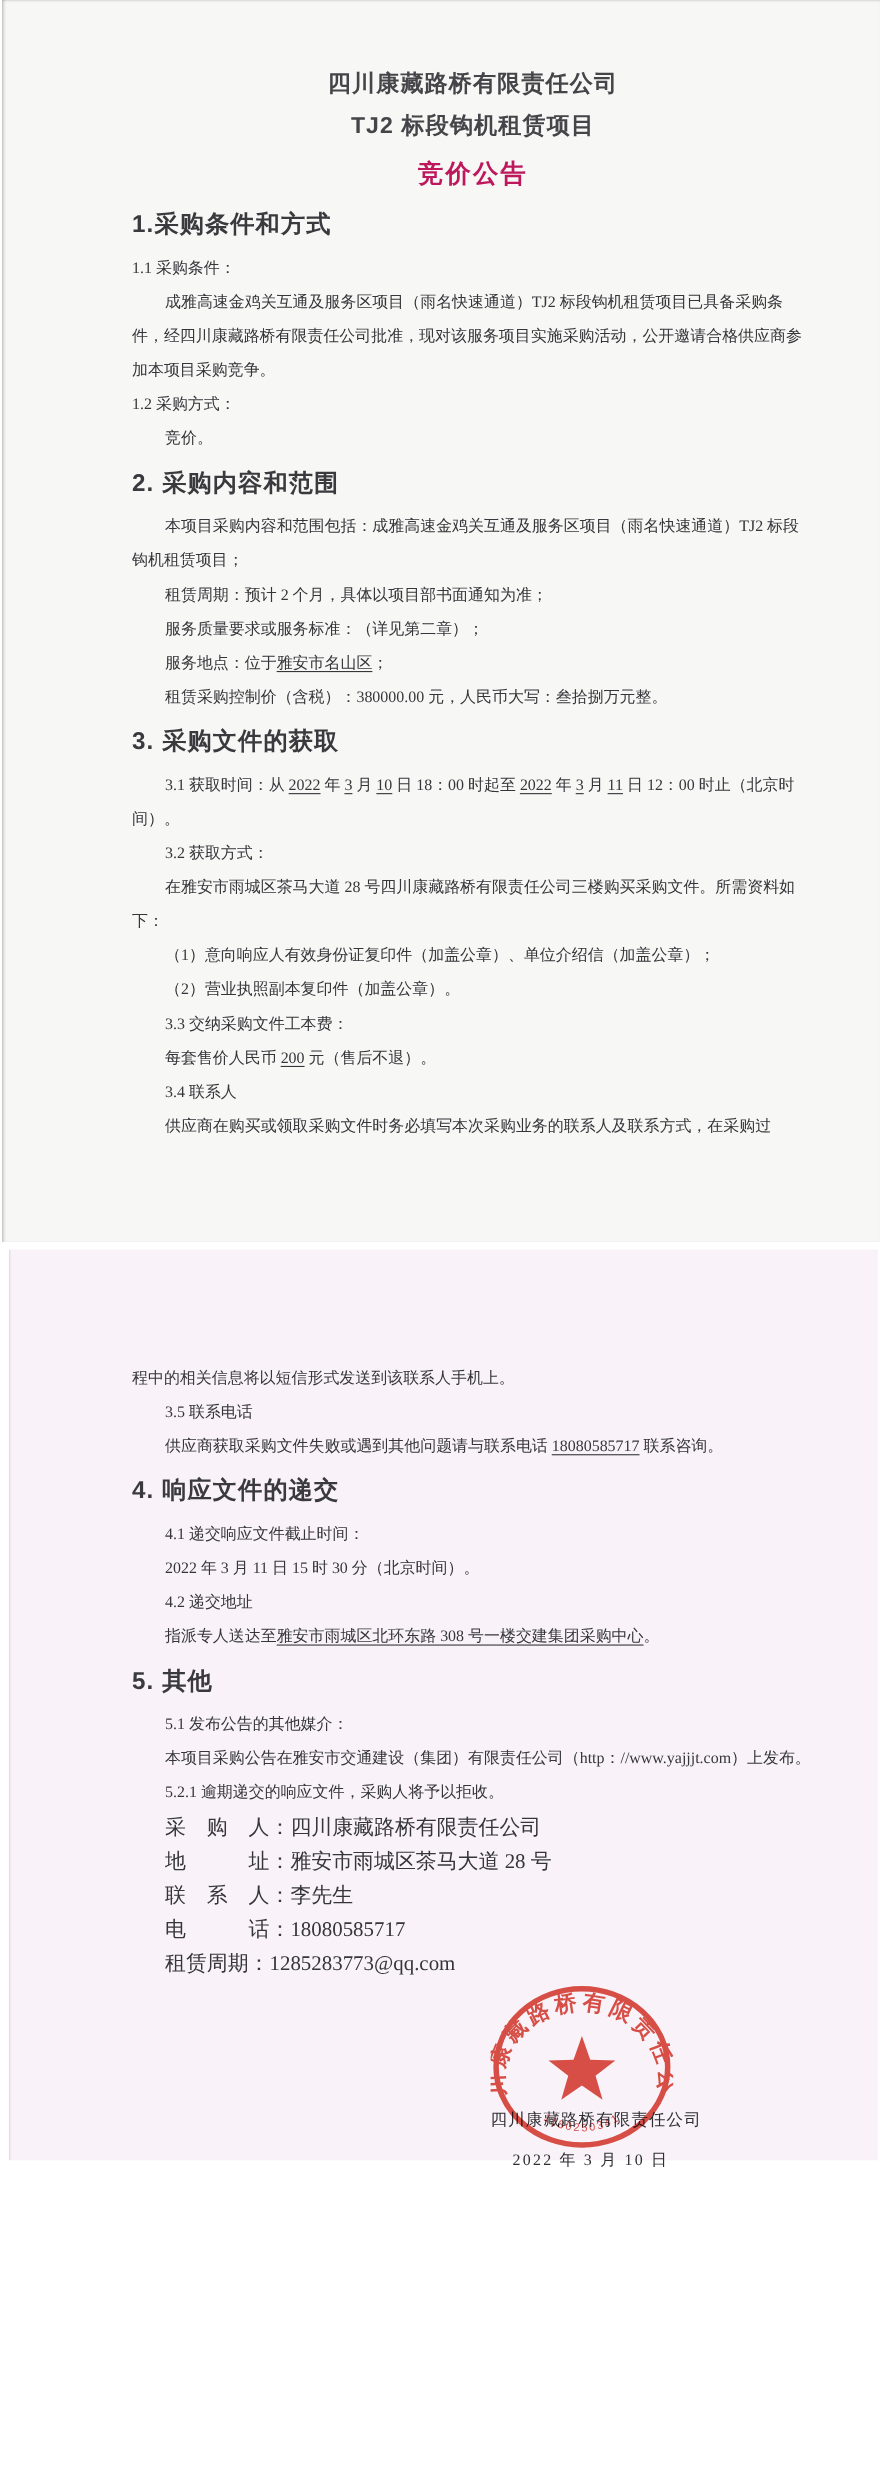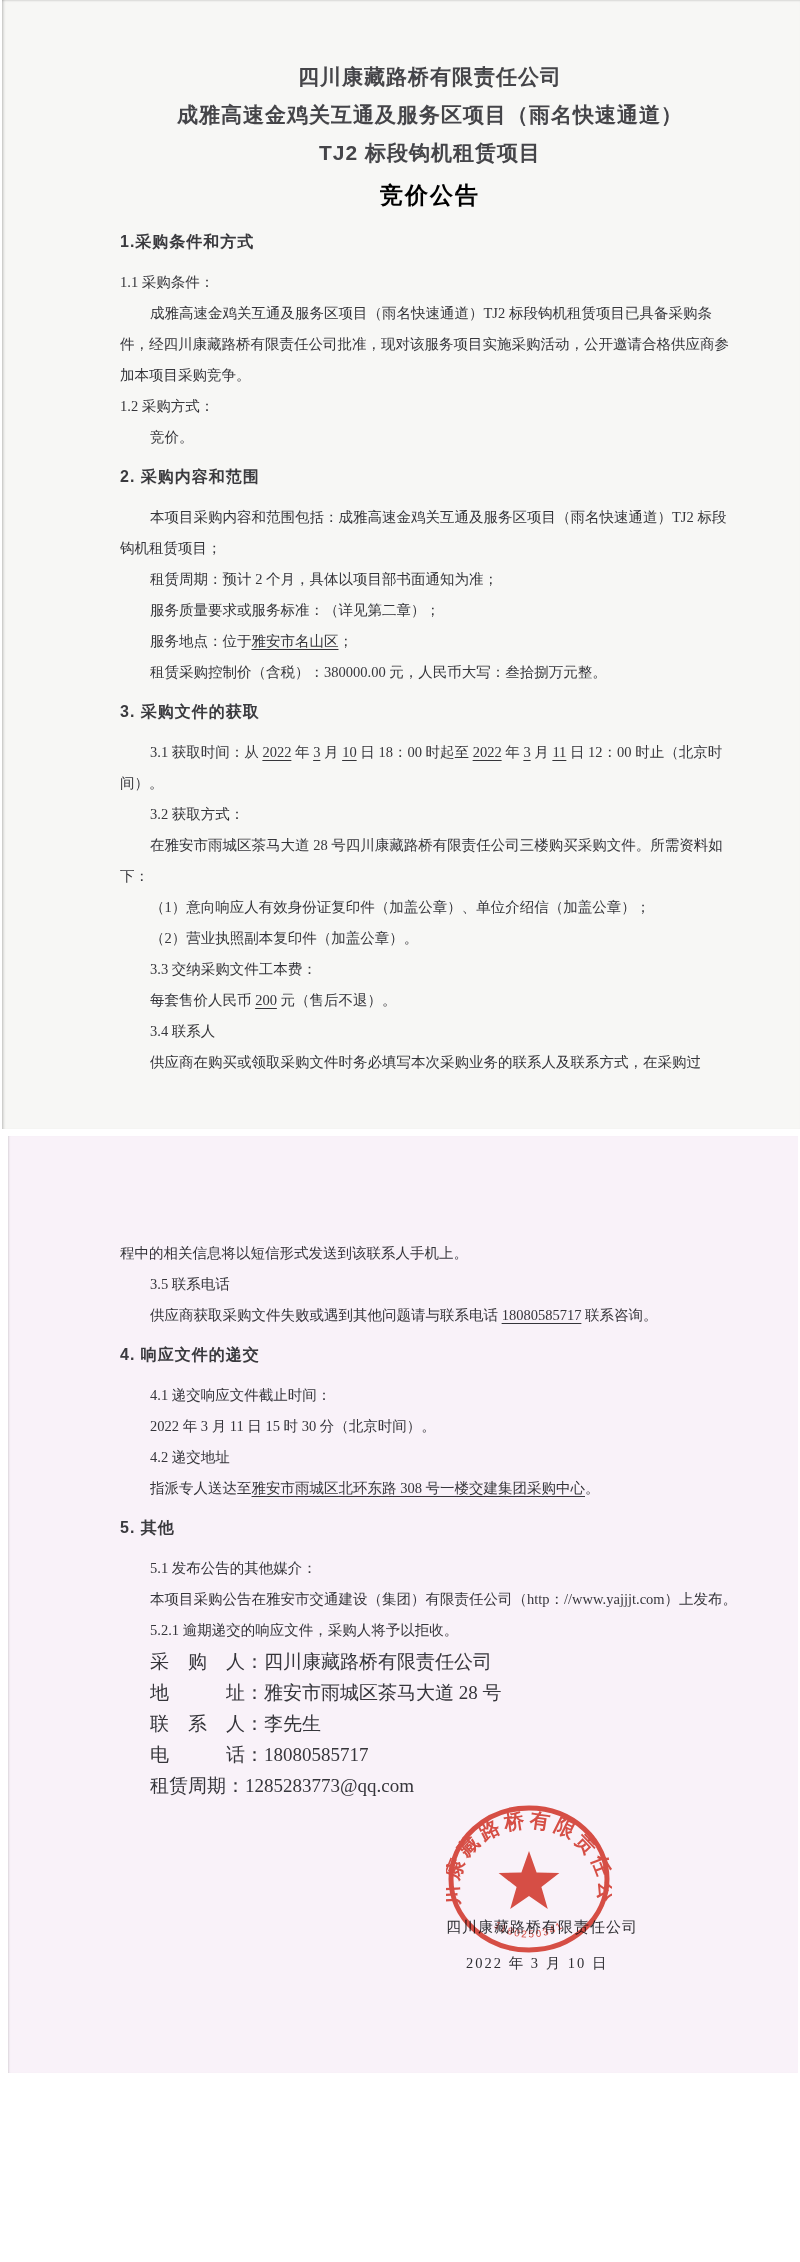--- a/index.html
+++ b/index.html
@@ -8,30 +8,30 @@
     font-family:"Liberation Serif",serif;color:#35353a;
     -webkit-font-smoothing:antialiased;
   }
   .page{position:absolute;box-sizing:border-box;}
   #page1{
     left:2px;top:0;width:798px;height:1129px;background:#f7f7f5;
     box-shadow:inset 3px 0 3px -2px rgba(0,0,0,.25), inset 0 2px 2px -1px rgba(0,0,0,.12);
     padding:58px 60px 0 118px;
   }
   #page2{
-    left:8px;top:1136px;width:790px;height:937px;background:#f9f2f9;
+    left:8px;top:1136px;width:790px;height:828px;background:#f9f2f9;
     box-shadow:inset 2px 0 2px -1px rgba(0,0,0,.12);
     padding:102px 58px 16px 112px;
   }
   .ln{font-size:14.5px;line-height:31px;min-height:31px;}
   .t{ text-align:center;font-family:"Liberation Sans",sans-serif;font-weight:bold;
       font-size:21px;line-height:38px;letter-spacing:1px;color:#454549;}
   .t2{text-align:center;font-family:"Liberation Sans",sans-serif;font-weight:bold;
-      font-size:23px;line-height:46px;letter-spacing:2px;color:#000000;}
-  .h{ font-family:"Liberation Sans",sans-serif;font-weight:bold;font-size:16px;
+      font-size:23px;line-height:46px;letter-spacing:2px;color:#be185d;}
+  .h{ font-family:"Liberation Sans",sans-serif;font-weight:bold;font-size:22px;
       line-height:28px;margin:10px 0 8px;letter-spacing:1px;color:#3a3a3e;}
   .ind{text-indent:30px;}
   .para{text-indent:30px;}
   .u{text-decoration:underline;text-underline-offset:3px;}
   .contact-row{font-size:19px;line-height:31px;min-height:31px;text-indent:30px;}
   .lbl{display:inline;}
   
   .sig{position:absolute;font-size:15px;color:#2f2f33;letter-spacing:1px;white-space:nowrap;}
   #sig-company{left:438px;top:782px;}
   #sig-date{left:458px;top:818px;font-size:14.5px;letter-spacing:2px;}
@@ -39,21 +39,20 @@
     position:absolute;left:438px;top:668px;width:166px;height:150px;
     opacity:.88;mix-blend-mode:multiply;pointer-events:none;
   }
 </style>
 </head>
 <body>
 
 <div class="page" id="page1">
   <div id="p1-rows">
       <div class="ln t"><span>四川康藏路桥有限责任公司</span></div>
-      <div class="ln t"><span>成雅高速金鸡关互通及服务区项目（雨名快速通道）</span></div>
       <div class="ln t"><span>TJ2 标段钩机租赁项目</span></div>
       <div class="ln t2"><span>竞价公告</span></div>
       <div class="ln h"><span>1.采购条件和方式</span></div>
       <div class="ln "><span>1.1 采购条件：</span></div>
       <div class="ln para"><span>成雅高速金鸡关互通及服务区项目（雨名快速通道）TJ2 标段钩机租赁项目已具备采购条件，经四川康藏路桥有限责任公司批准，现对该服务项目实施采购活动，公开邀请合格供应商参加本项目采购竞争。</span></div>
       <div class="ln "><span>1.2 采购方式：</span></div>
       <div class="ln ind"><span>竞价。</span></div>
       <div class="ln h"><span>2. 采购内容和范围</span></div>
       <div class="ln para"><span>本项目采购内容和范围包括：成雅高速金鸡关互通及服务区项目（雨名快速通道）TJ2 标段钩机租赁项目；</span></div>
       <div class="ln ind"><span>租赁周期：预计 2 个月，具体以项目部书面通知为准；</span></div>

